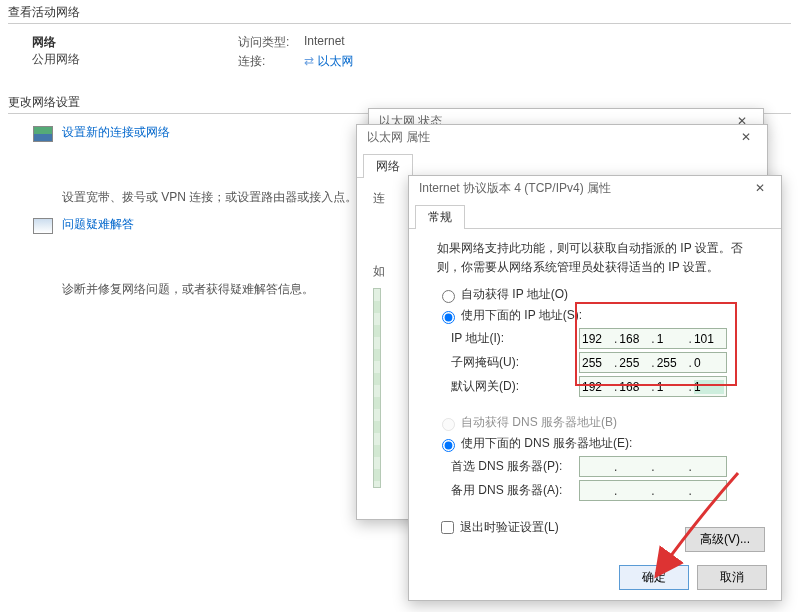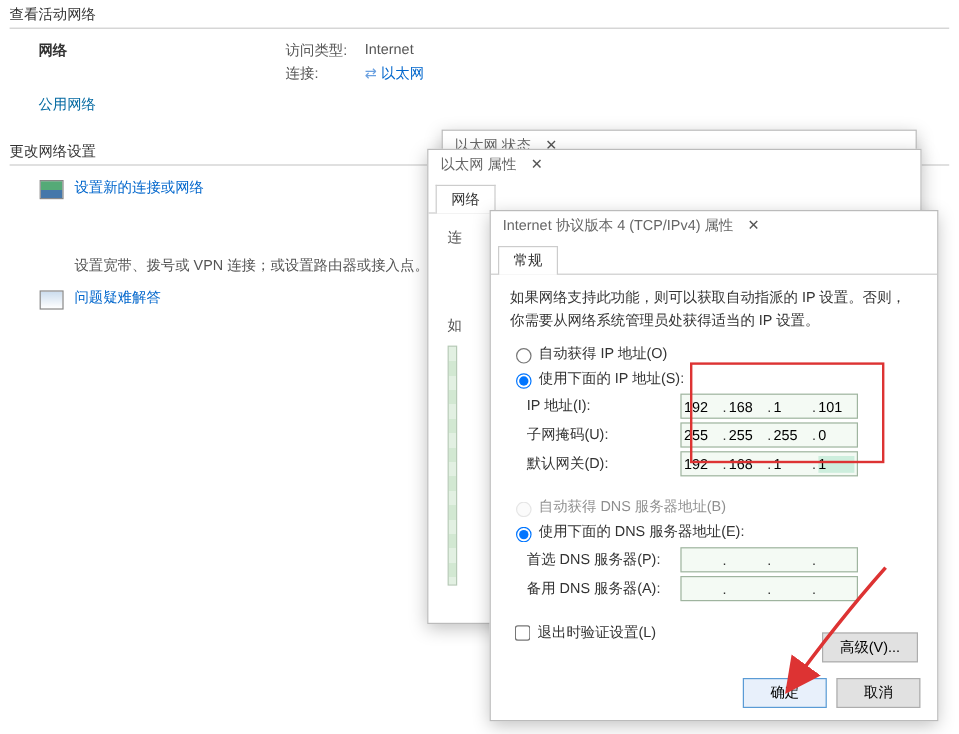--- a/index.html
+++ b/index.html
@@ -26,21 +26,21 @@
     font-size: 12px;
     color: #333;
     padding-bottom: 2px;
     border-bottom: 1px solid #ccc;
     margin-bottom: 10px;
   }
   .bg-row { display: flex; margin-bottom: 4px; }
   .bg-left { width: 230px; padding-left: 24px; }
   .bg-right { }
   .bg-title { font-weight: bold; font-size: 12px; }
-  .bg-sub { color: #0369a1; margin-top: 28px; }
+  .bg-sub { color: #404040; }
   a.link { color: #0066cc; text-decoration: none; cursor: pointer; }
   .kv { display: flex; margin-bottom: 2px; }
   .kv .k { width: 66px; color: #555; }
   .kv .v { color: #555; }
   .link-blue { color: #0078d7; }
 
   .item-row { display: flex; align-items: flex-start; padding-left: 24px; margin-bottom: 10px; }
   .item-icon { width: 22px; height: 20px; margin-right: 8px; flex-shrink: 0; display:flex; align-items:center; justify-content:center;}
   .icon-adapter { width:20px; height:16px; background: linear-gradient(#5a7 0 50%, #47a 50%); border:1px solid #888; }
   .icon-trouble { width:20px; height:16px; border:1px solid #888; background: linear-gradient(#cde, #fff); position:relative;}
@@ -48,21 +48,21 @@
   .item-text .d { color:#555;margin-top:48px; }
 
   
   .dlg {
     position: absolute;
     background: #fff;
     border: 1px solid #bbb;
     box-shadow: 0 4px 14px rgba(0,0,0,0.25);
   }
   .dlg-titlebar {
-    display:flex; align-items:center; 
+    display:flex; align-items:center; justify-content:space-between;
     padding: 2px 4px 2px 10px;
     font-size: 12px;
     color: #666;
   }
   .dlg-close {
     width: 34px; height: 20px;
     display:flex; align-items:center; justify-content:center;
     color:#555; cursor:pointer;
   }
   .dlg-tabs {
@@ -80,21 +80,21 @@
     position:relative;
     top:1px;
     cursor:pointer;
   }
 
   
   .ipv4 {
     left: 408px; top: 175px;
     width: 374px; height: 426px;
   }
-  .ipv4 .body { padding: 10px 16px 12px 16px; }
+  .ipv4 .body { padding: 10px 16px 12px 28px; }
   .desc { font-size:12px; color:#333; line-height:1.55; margin-bottom:10px;}
   .radio-row, .check-row { display:flex; align-items:center; margin:4px 0; cursor:pointer;}
   .radio-row input, .check-row input { margin-right:6px; }
   .field-row { display:flex; align-items:center; margin:3px 0 3px 0; }
   .field-row .lbl { width:142px; padding-left:14px; }
   .ip-box {
     display:flex; align-items:center;
     border:1px solid #9fb49f;
     background:#f4faf4;
     width:148px; height:21px;
@@ -173,20 +173,21 @@
       <div class="d">设置宽带、拨号或 VPN 连接；或设置路由器或接入点。</div>
     </div>
   </div>
 
   <div class="item-row">
     <div class="item-icon">
         <div class="icon-trouble"></div>
       </div>
     <div class="item-text">
       <div class="t">问题疑难解答</div>
+      <div class="d">诊断并修复网络问题，或者获得疑难解答信息。</div>
     </div>
   </div>
 </div>
 
 <div class="dlg" style="left:368px; top:108px; width:396px; height:20px;">
   <div class="dlg-titlebar">
     <span>以太网 状态</span>
     <span class="dlg-close">✕</span>
   </div>
 </div>

